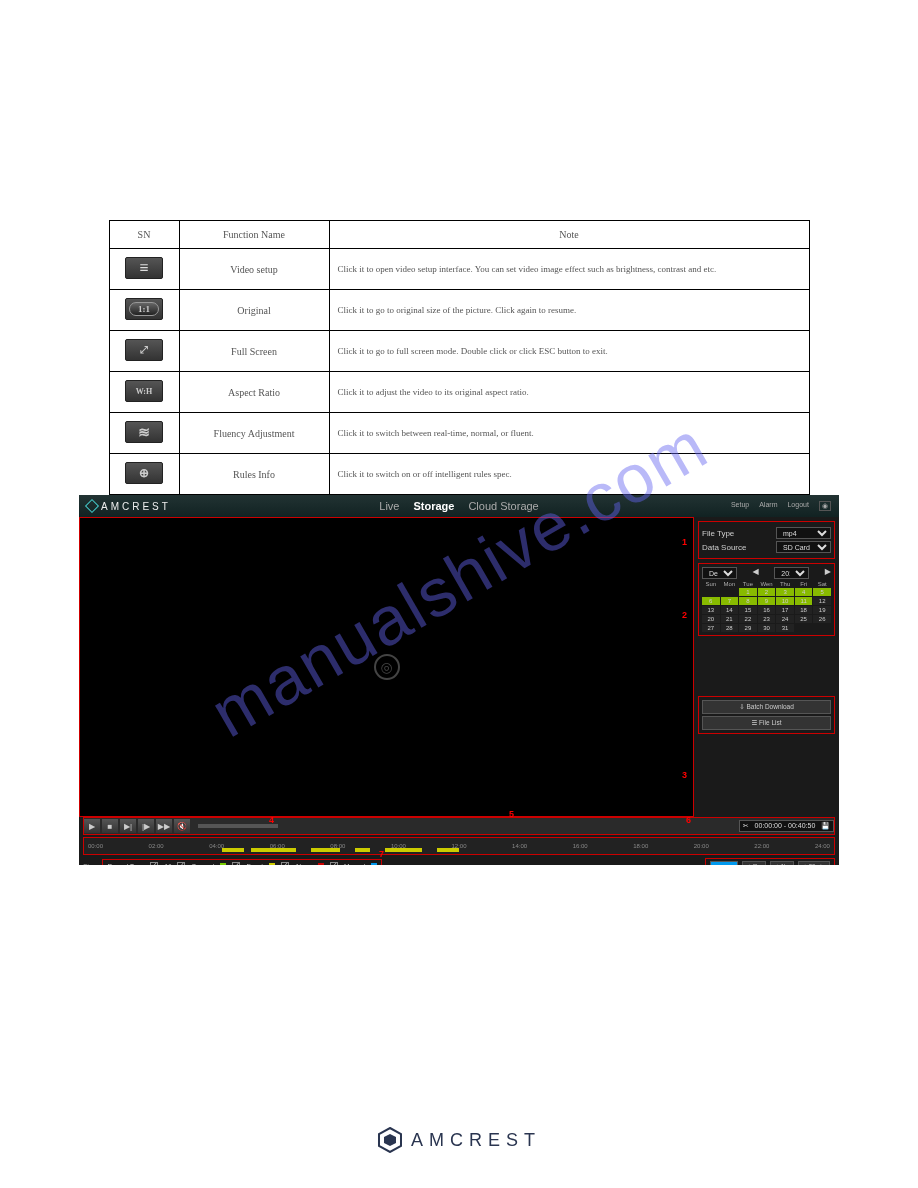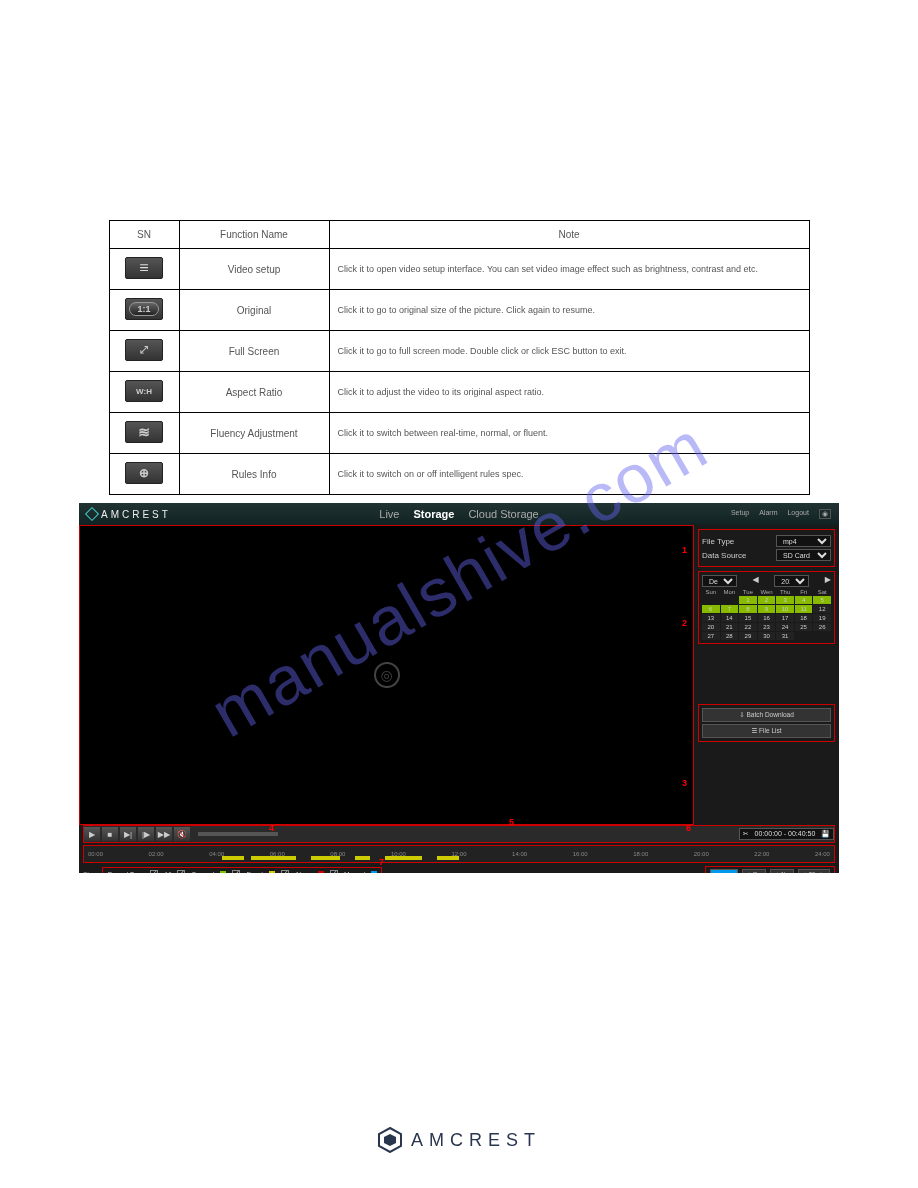--- a/index.html
+++ b/index.html
@@ -1,19 +1,19 @@
 <!DOCTYPE html>
 <html><head>
 <meta charset="utf-8">
 <style>
   * { box-sizing: border-box; margin: 0; padding: 0; }
   body { font-family: Arial, sans-serif; font-size: 11px; color: #333; background: #fff; width: 918px; margin: 0 auto; position: relative; }
   .page { padding: 100px 50px 50px 50px; position: relative; min-height: 1188px; }
   .watermark { position: absolute; top: 50%; left: 50%; transform: translate(-50%, -70%) rotate(-30deg); font-size: 68px; font-weight: 400; color: rgba(100, 100, 240, 0.45); pointer-events: none; z-index: 10; white-space: nowrap; letter-spacing: 2px; }
-  table.feature { width: 700px; margin: 120px auto 8px auto; border-collapse: collapse; table-layout: fixed; }
+  table.feature { width: 700px; margin: 120px auto 0 auto; border-collapse: collapse; table-layout: fixed; font-family: Liberation Serif, serif; }
   table.feature td, table.feature th { border: 1px solid #000; padding: 8px 6px; vertical-align: middle; text-align: center; font-size: 10px; color: #555; }
   table.feature col.c1 { width: 70px; }
   table.feature col.c2 { width: 150px; }
   table.feature col.c3 { width: 480px; }
   table.feature td.left { text-align: left; padding-left: 8px; font-size: 9px; }
   .icon-btn { display: inline-block; width: 38px; height: 22px; background: linear-gradient(#555,#333); border: 1px solid #222; border-radius: 2px; position: relative; }
   .icon-inner { position: absolute; inset: 3px; display: flex; align-items: center; justify-content: center; font-size: 10px; color: #ccc; font-weight: bold; border-radius: 7px; }
   .icon-sliders::before { content: "≡"; font-size: 16px; color: #ddd; }
   .icon-11 { background: linear-gradient(#666,#222); border: 1px solid #999; font-size: 9px; }
   .icon-wh { font-size: 8px; }

